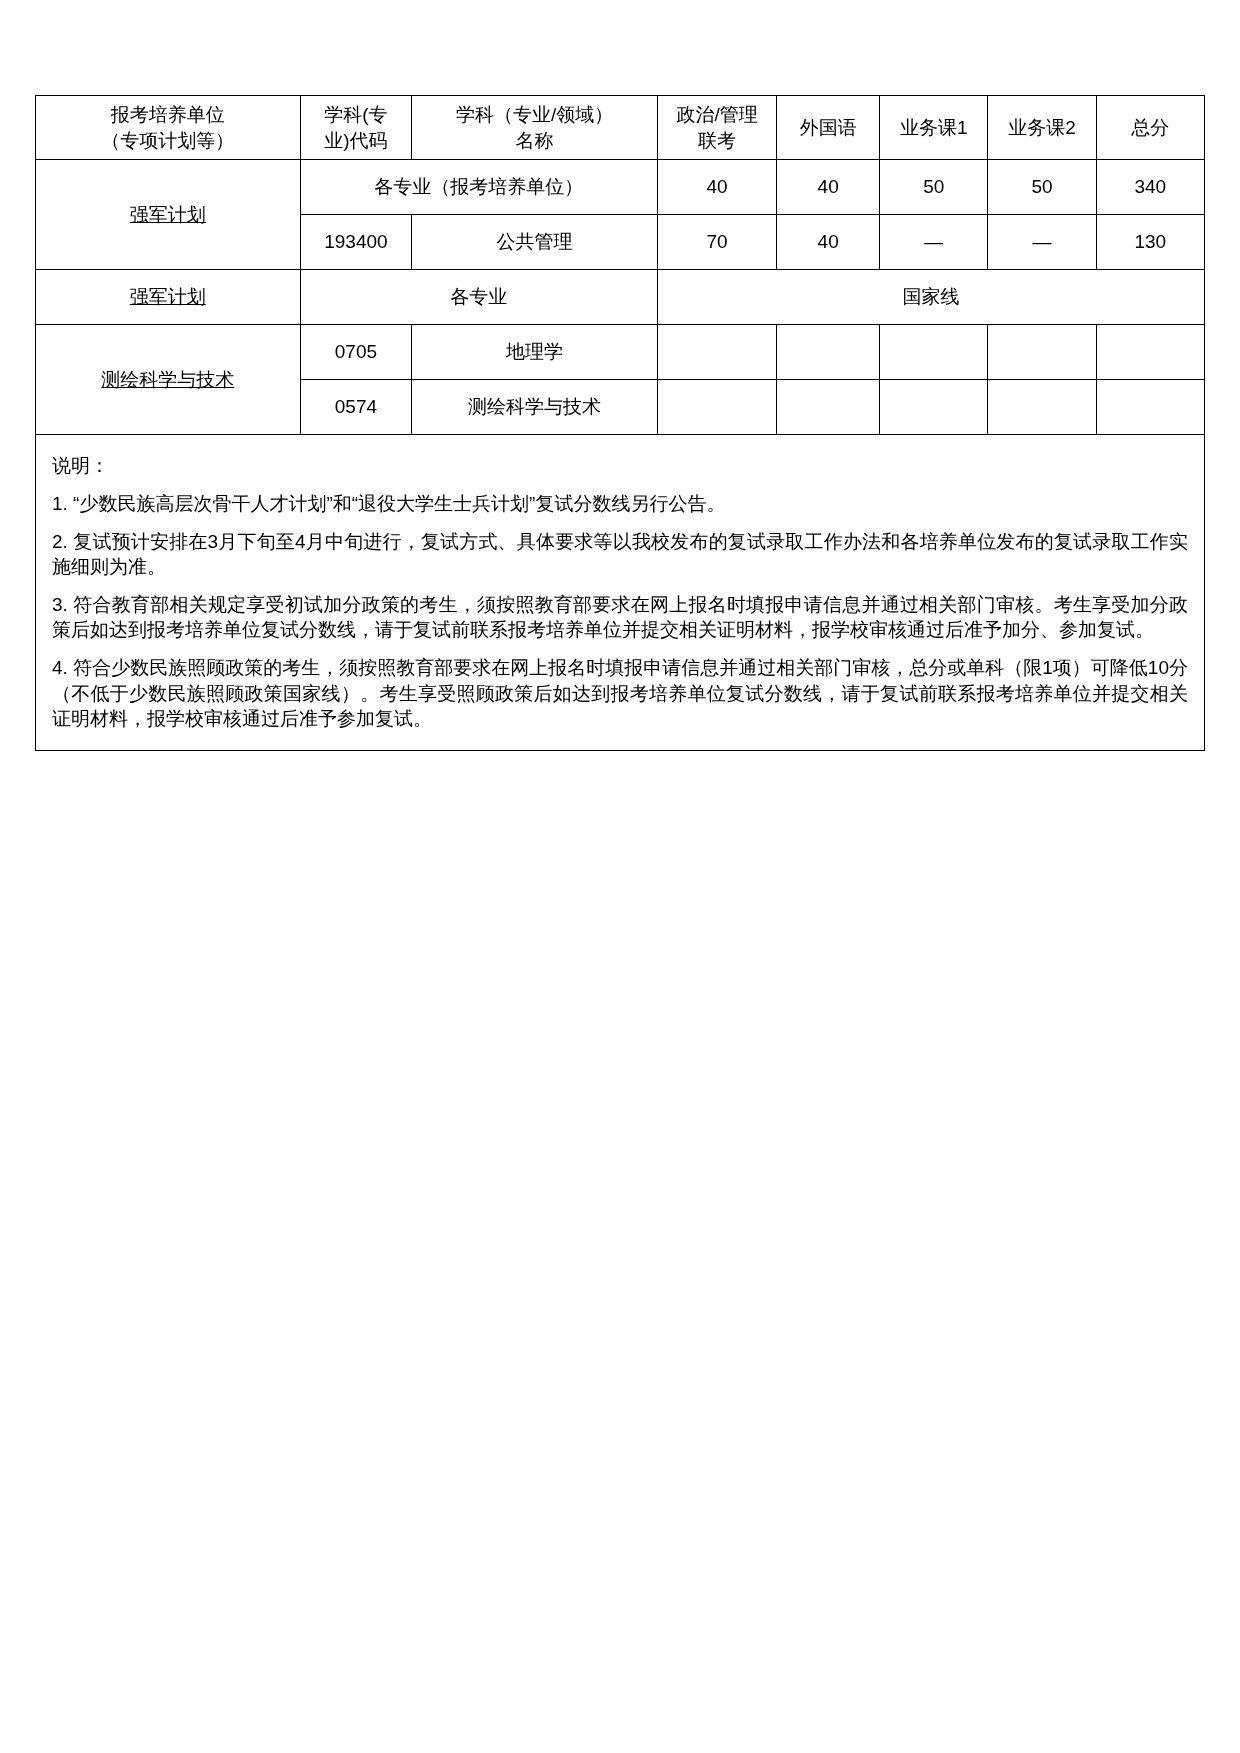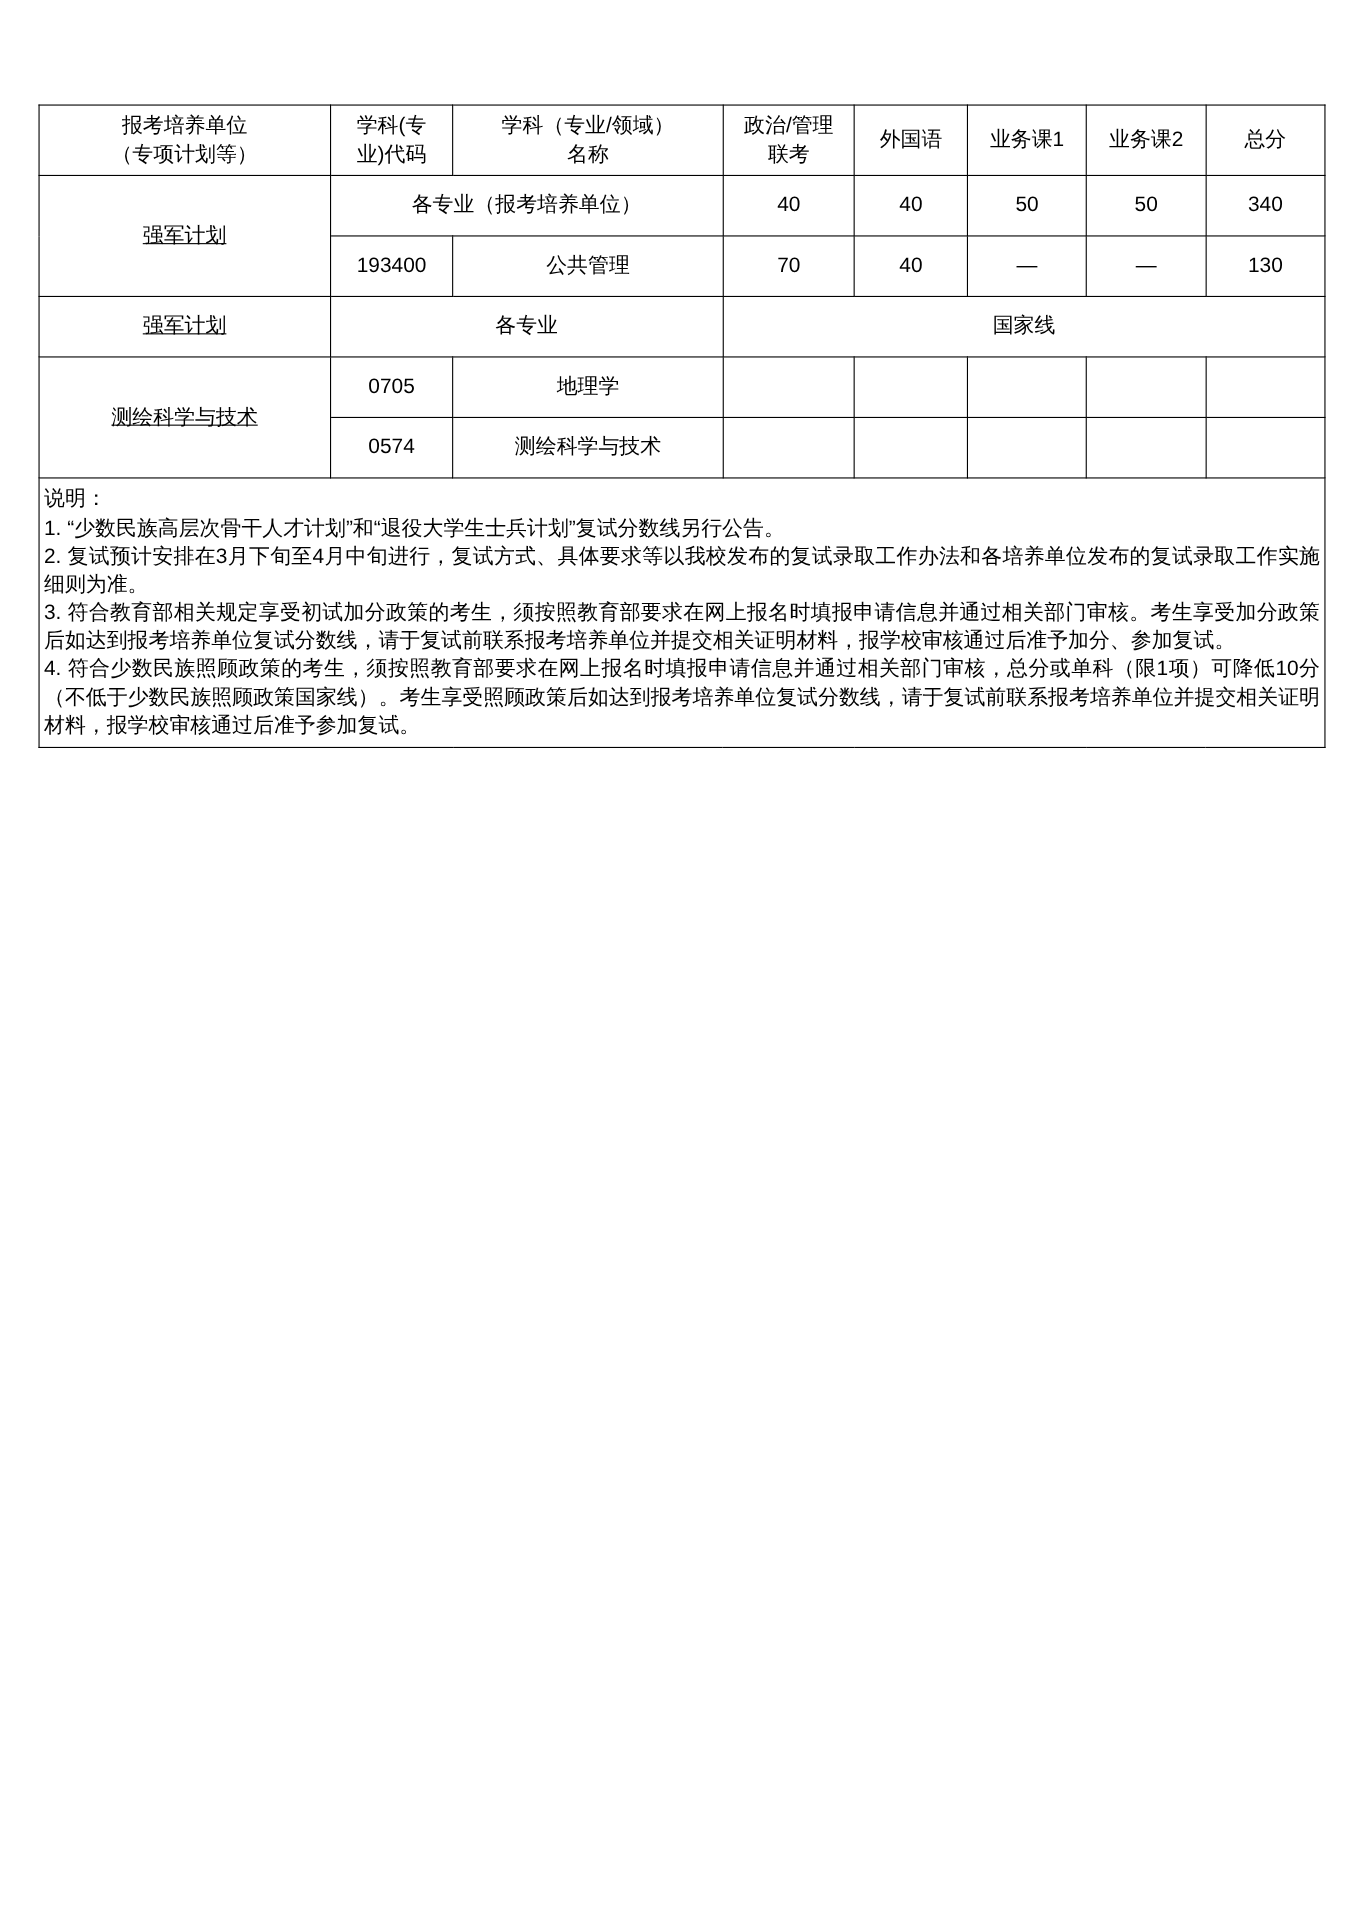--- a/index.html
+++ b/index.html
@@ -53,21 +53,21 @@
   .notes-cell {
     border: 1.5px solid #000000;
     border-top: none;
     padding: 8px 10px 12px 12px;
     font-size: 18.5px;
     line-height: 1.62;
     text-align: left;
     vertical-align: top;
   }
   .notes-cell p {
-    margin: 0;
+    margin: 12px;
     text-align: justify;
   }
   .notes-title { margin-bottom: 1px !important; }
 </style>
 </head>
 <body>
 
 <div class="page">
 
   <table class="score-table">

